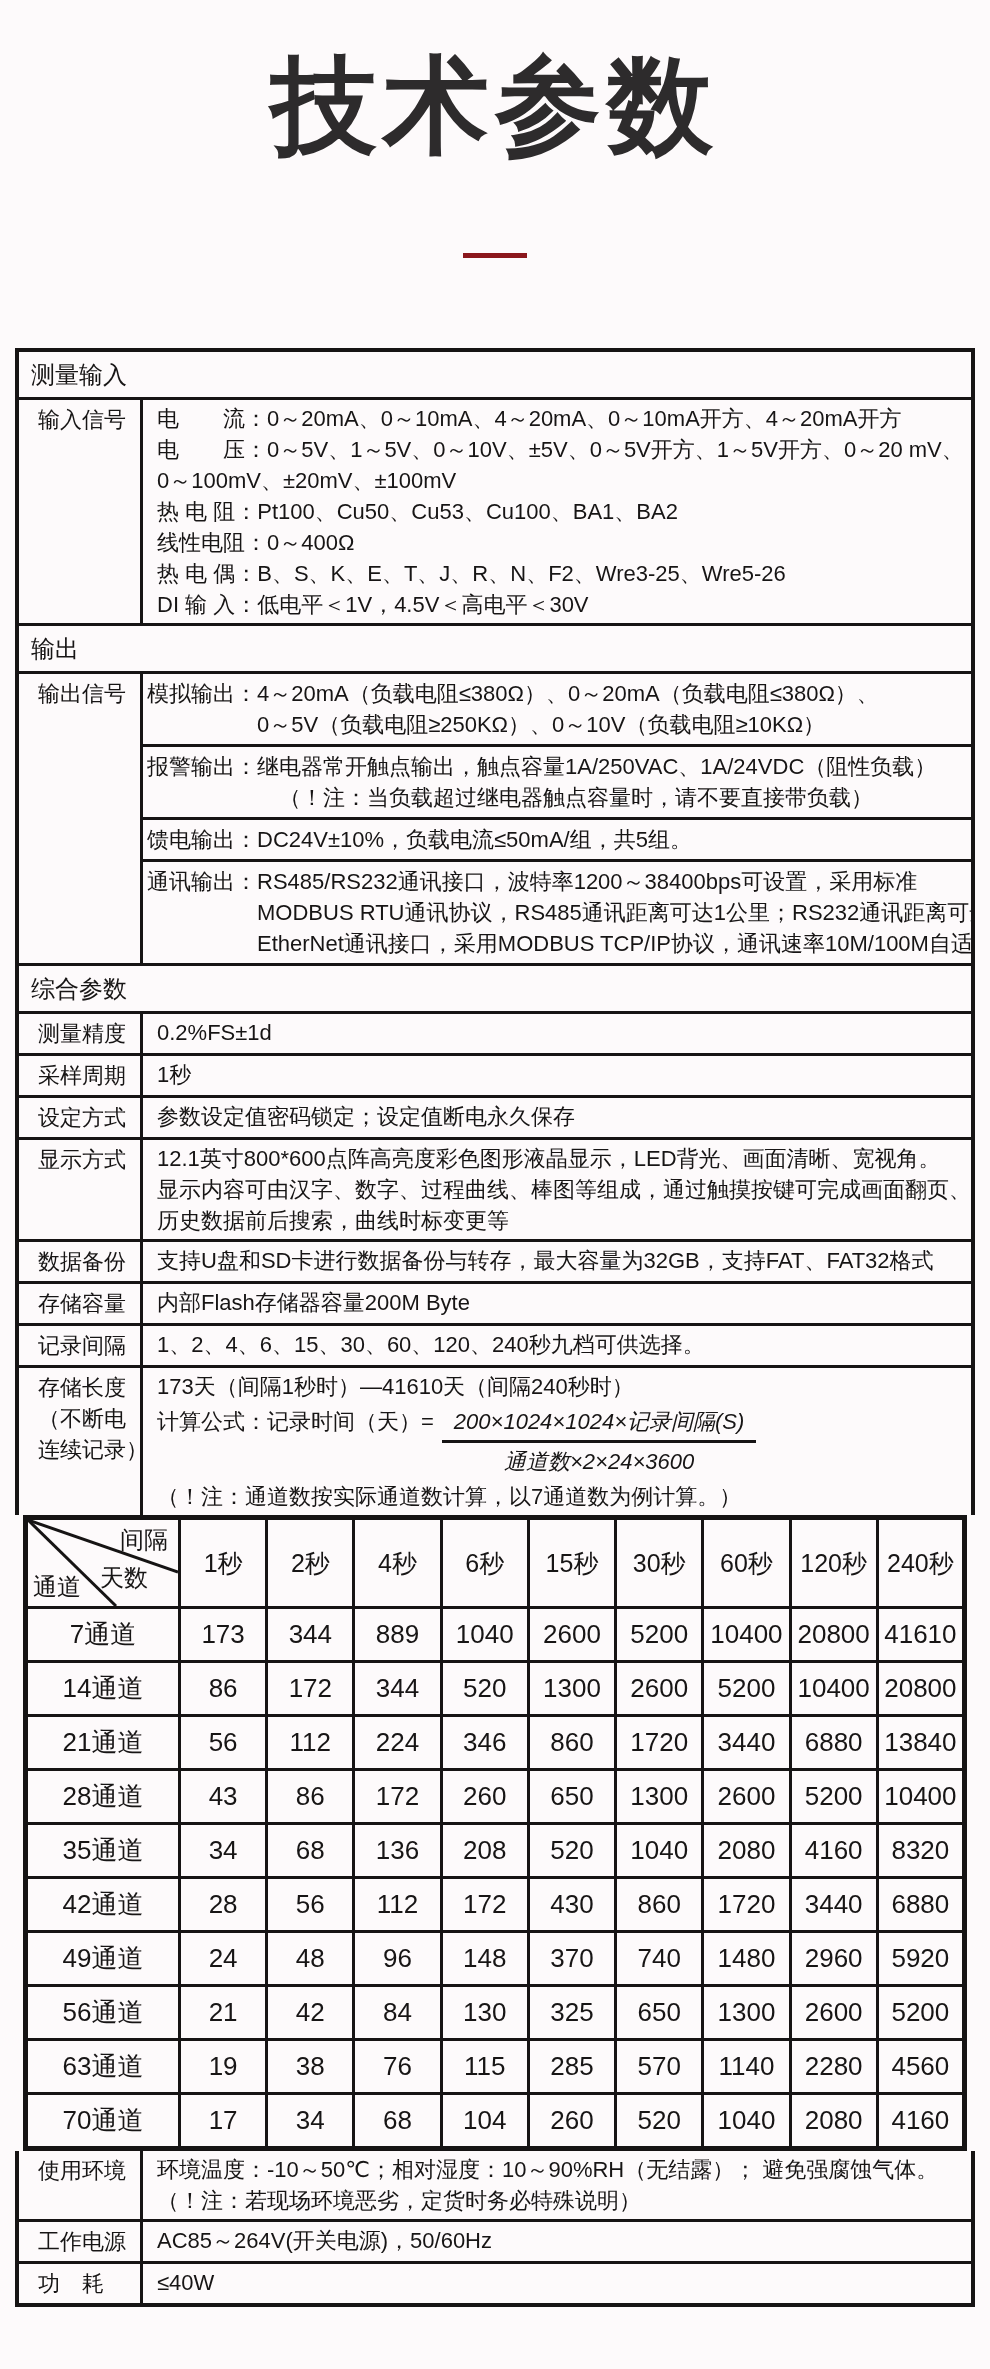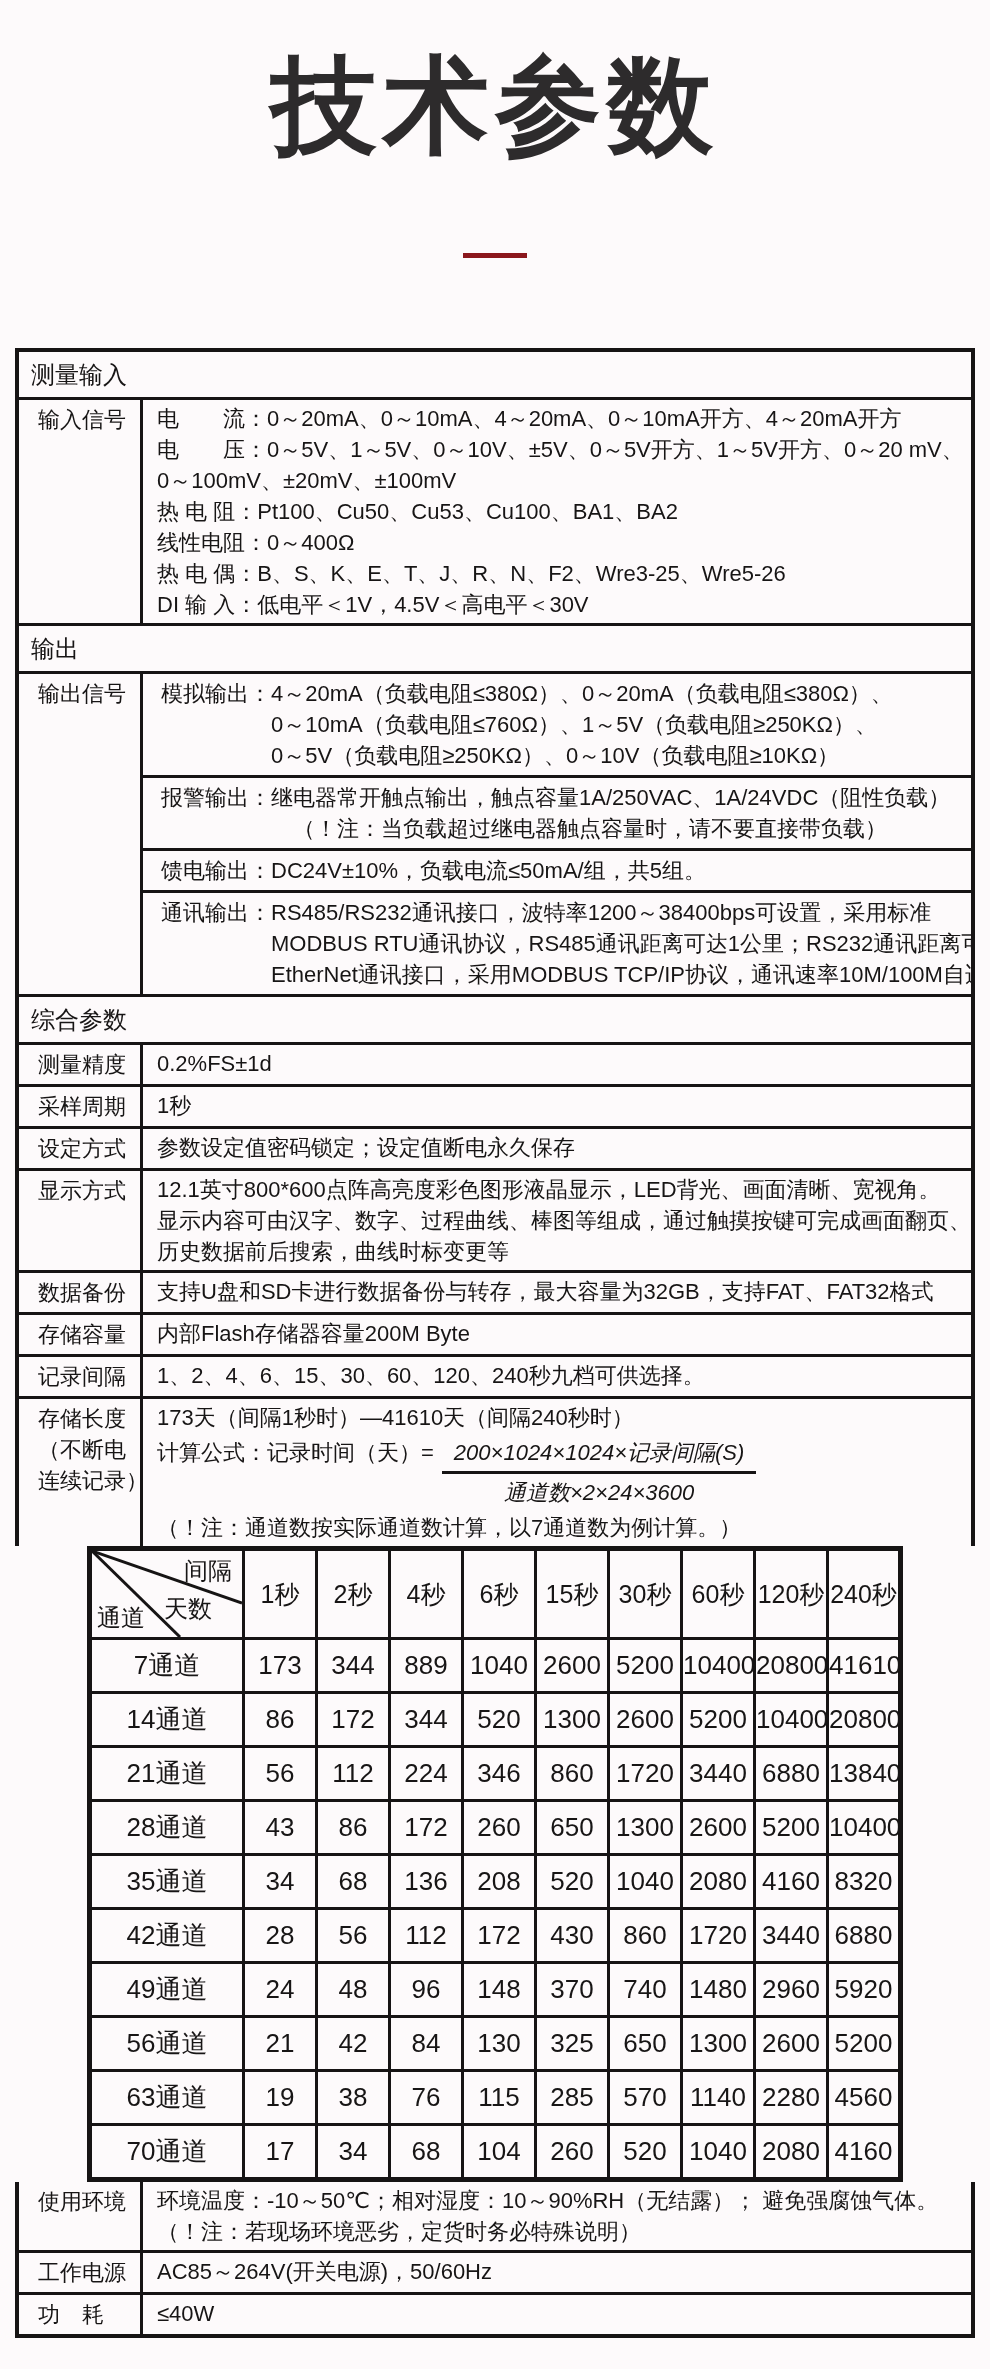--- a/index.html
+++ b/index.html
@@ -30,30 +30,30 @@
   .row:first-child{border-top:none;}
   .sec-header{padding:7px 12px;font-size:24px;white-space:nowrap;}
   .lbl{
     flex:0 0 112px;max-width:112px;box-sizing:border-box;
     border-right:3px solid #161414;
     padding:4px 2px 4px 7px;font-size:22px;white-space:nowrap;overflow:hidden;margin-left:12px;
   }
   .val{flex:1;padding:3px 0 3px 14px;overflow:hidden;}
   .val0{flex:1;padding:0;overflow:hidden;}
   .tline{white-space:nowrap;}
-  .block{border-top:3px solid #161414;padding:4px 0 4px 18px;}
+  .block{border-top:3px solid #161414;padding:4px 0 4px 4px;}
   .block:first-child{border-top:none;}
   
   .f-line{display:flex;align-items:flex-start;margin:4px 0;}
   .frac{display:inline-flex;flex-direction:column;text-align:center;margin-left:8px;font-style:italic;}
   .frac-num{border-bottom:3px solid #161414;padding:0 12px 3px 12px;white-space:nowrap;}
   .frac-den{padding-top:3px;white-space:nowrap;}
   
   table.grid{
-    width:816px;margin:0 auto;border-collapse:collapse;
+    width:944px;margin:0 auto;border-collapse:collapse;
     border:5px solid #161414;table-layout:fixed;background:transparent;
   }
   table.grid th,table.grid td{
     border:3px solid #161414;text-align:center;vertical-align:middle;
     font-weight:normal;padding:0;overflow:hidden;
   }
   table.grid th{height:86px;font-size:25px;}
   table.grid td{height:51px;font-size:26px;}
   td.ch-lbl{font-size:25px;}
   th.corner{position:relative;width:150px;padding:0;}
@@ -87,21 +87,20 @@
       </div>
   </div>
 
   <div class="row sec-header">输出</div>
 
   <div class="row">
     <div class="lbl">输出信号</div>
     <div class="val0">
       <div class="block">
           <div class="tline">模拟输出：4～20mA（负载电阻≤380Ω）、0～20mA（负载电阻≤380Ω）、</div>
-          <div class="tline" style="padding-left: 5em;">0～10mA（负载电阻≤760Ω）、1～5V（负载电阻≥250KΩ）、</div>
           <div class="tline" style="padding-left: 5em;">0～5V（负载电阻≥250KΩ）、0～10V（负载电阻≥10KΩ）</div>
         </div>
       <div class="block">
           <div class="tline">报警输出：继电器常开触点输出，触点容量1A/250VAC、1A/24VDC（阻性负载）</div>
           <div class="tline" style="padding-left: 6em;">（！注：当负载超过继电器触点容量时，请不要直接带负载）</div>
         </div>
       <div class="block">
           <div class="tline">馈电输出：DC24V±10%，负载电流≤50mA/组，共5组。</div>
         </div>
       <div class="block">

